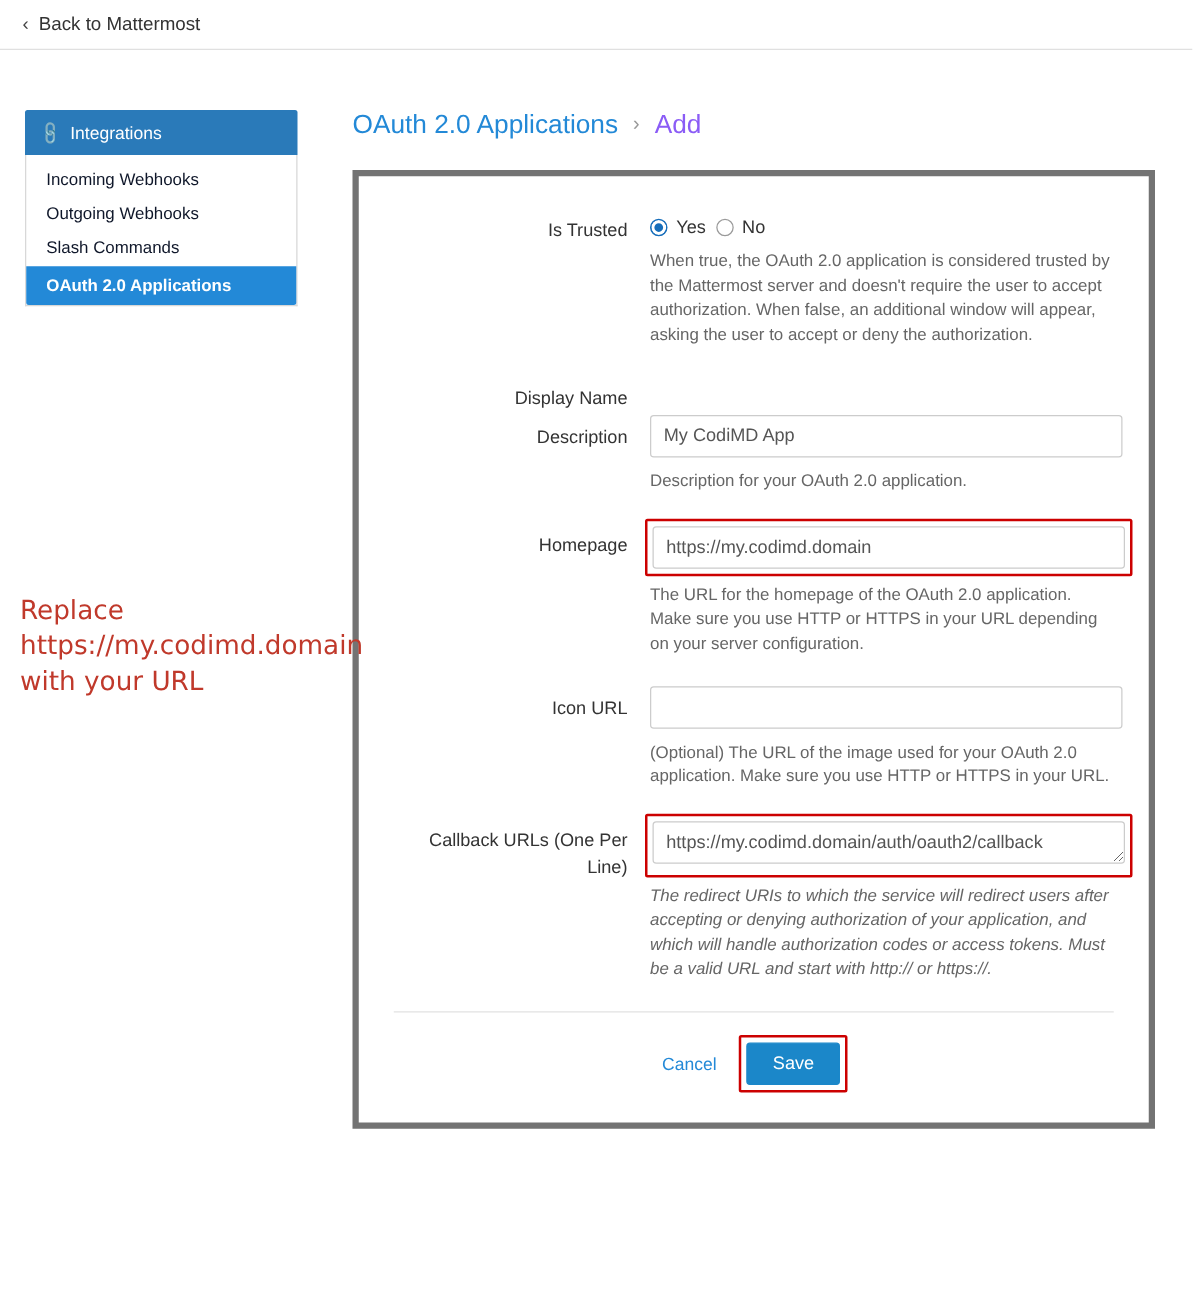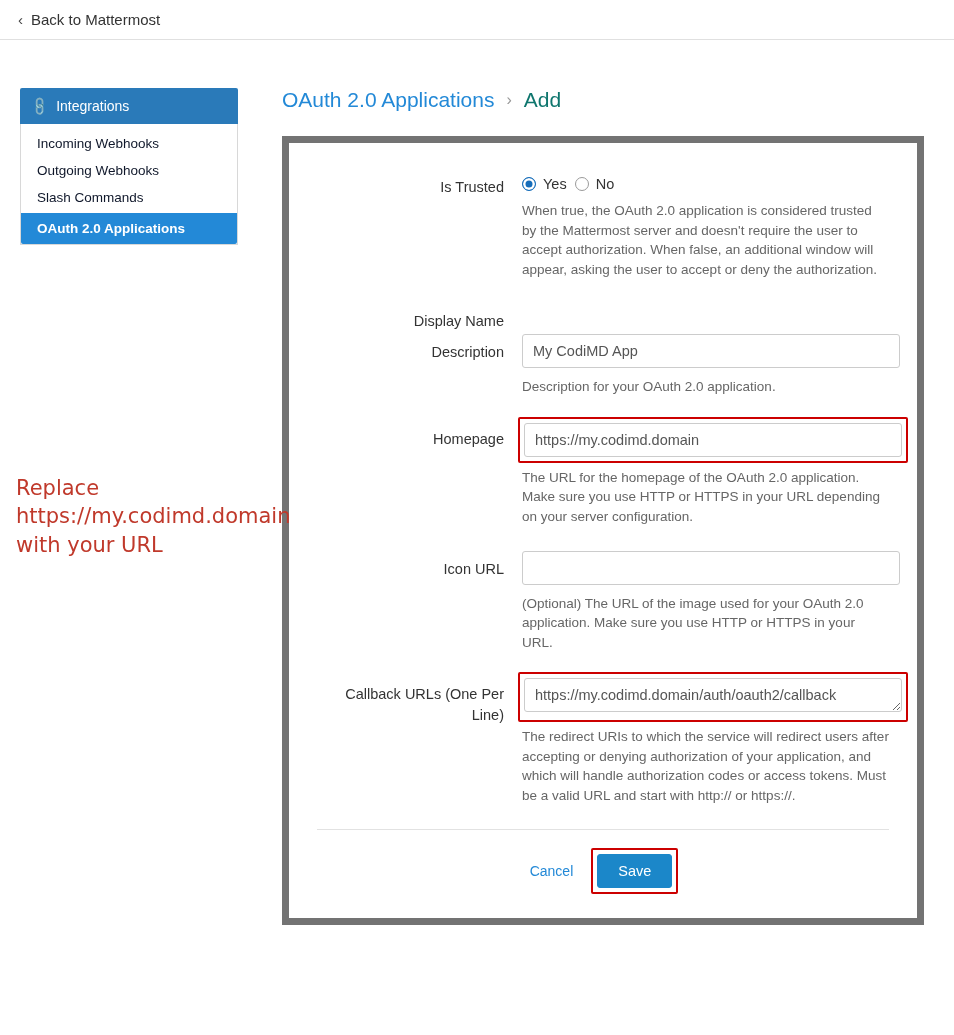--- a/index.html
+++ b/index.html
@@ -113,24 +113,24 @@
     display: flex;
     align-items: center;
     gap: 12px;
     margin-bottom: 24px;
   }
   .breadcrumb .crumb-link {
     color: #2389d7;
     cursor: pointer;
   }
   .breadcrumb .crumb-sep { color: #999; font-size: 16px; }
-  .breadcrumb .crumb-current { color: #0f766e; }
+  .breadcrumb .crumb-current { color: #8b5cf6; }
 
   .card {
-    border: 7px solid #737373;
+    border: 5px solid #737373;
     background: #ffffff;
     padding: 26px 28px 24px 28px;
     width: 642px;
   }
 
   .form-row {
     display: flex;
     margin-bottom: 2px;
   }
   .form-label {
@@ -147,21 +147,21 @@
     flex: 1;
     min-width: 0;
   }
   .help-text {
     font-size: 13.5px;
     color: #666666;
     line-height: 1.45;
     margin: 9px 0 22px 0;
     max-width: 378px;
   }
-  .help-text.tight { margin-bottom: 18px; }
+  .help-text.tight { margin-bottom: 18px; font-style: italic; }
 
   .radio-group {
     display: flex;
     align-items: center;
     gap: 8px;
     padding-top: 7px;
   }
   .radio-opt {
     display: flex;
     align-items: center;

